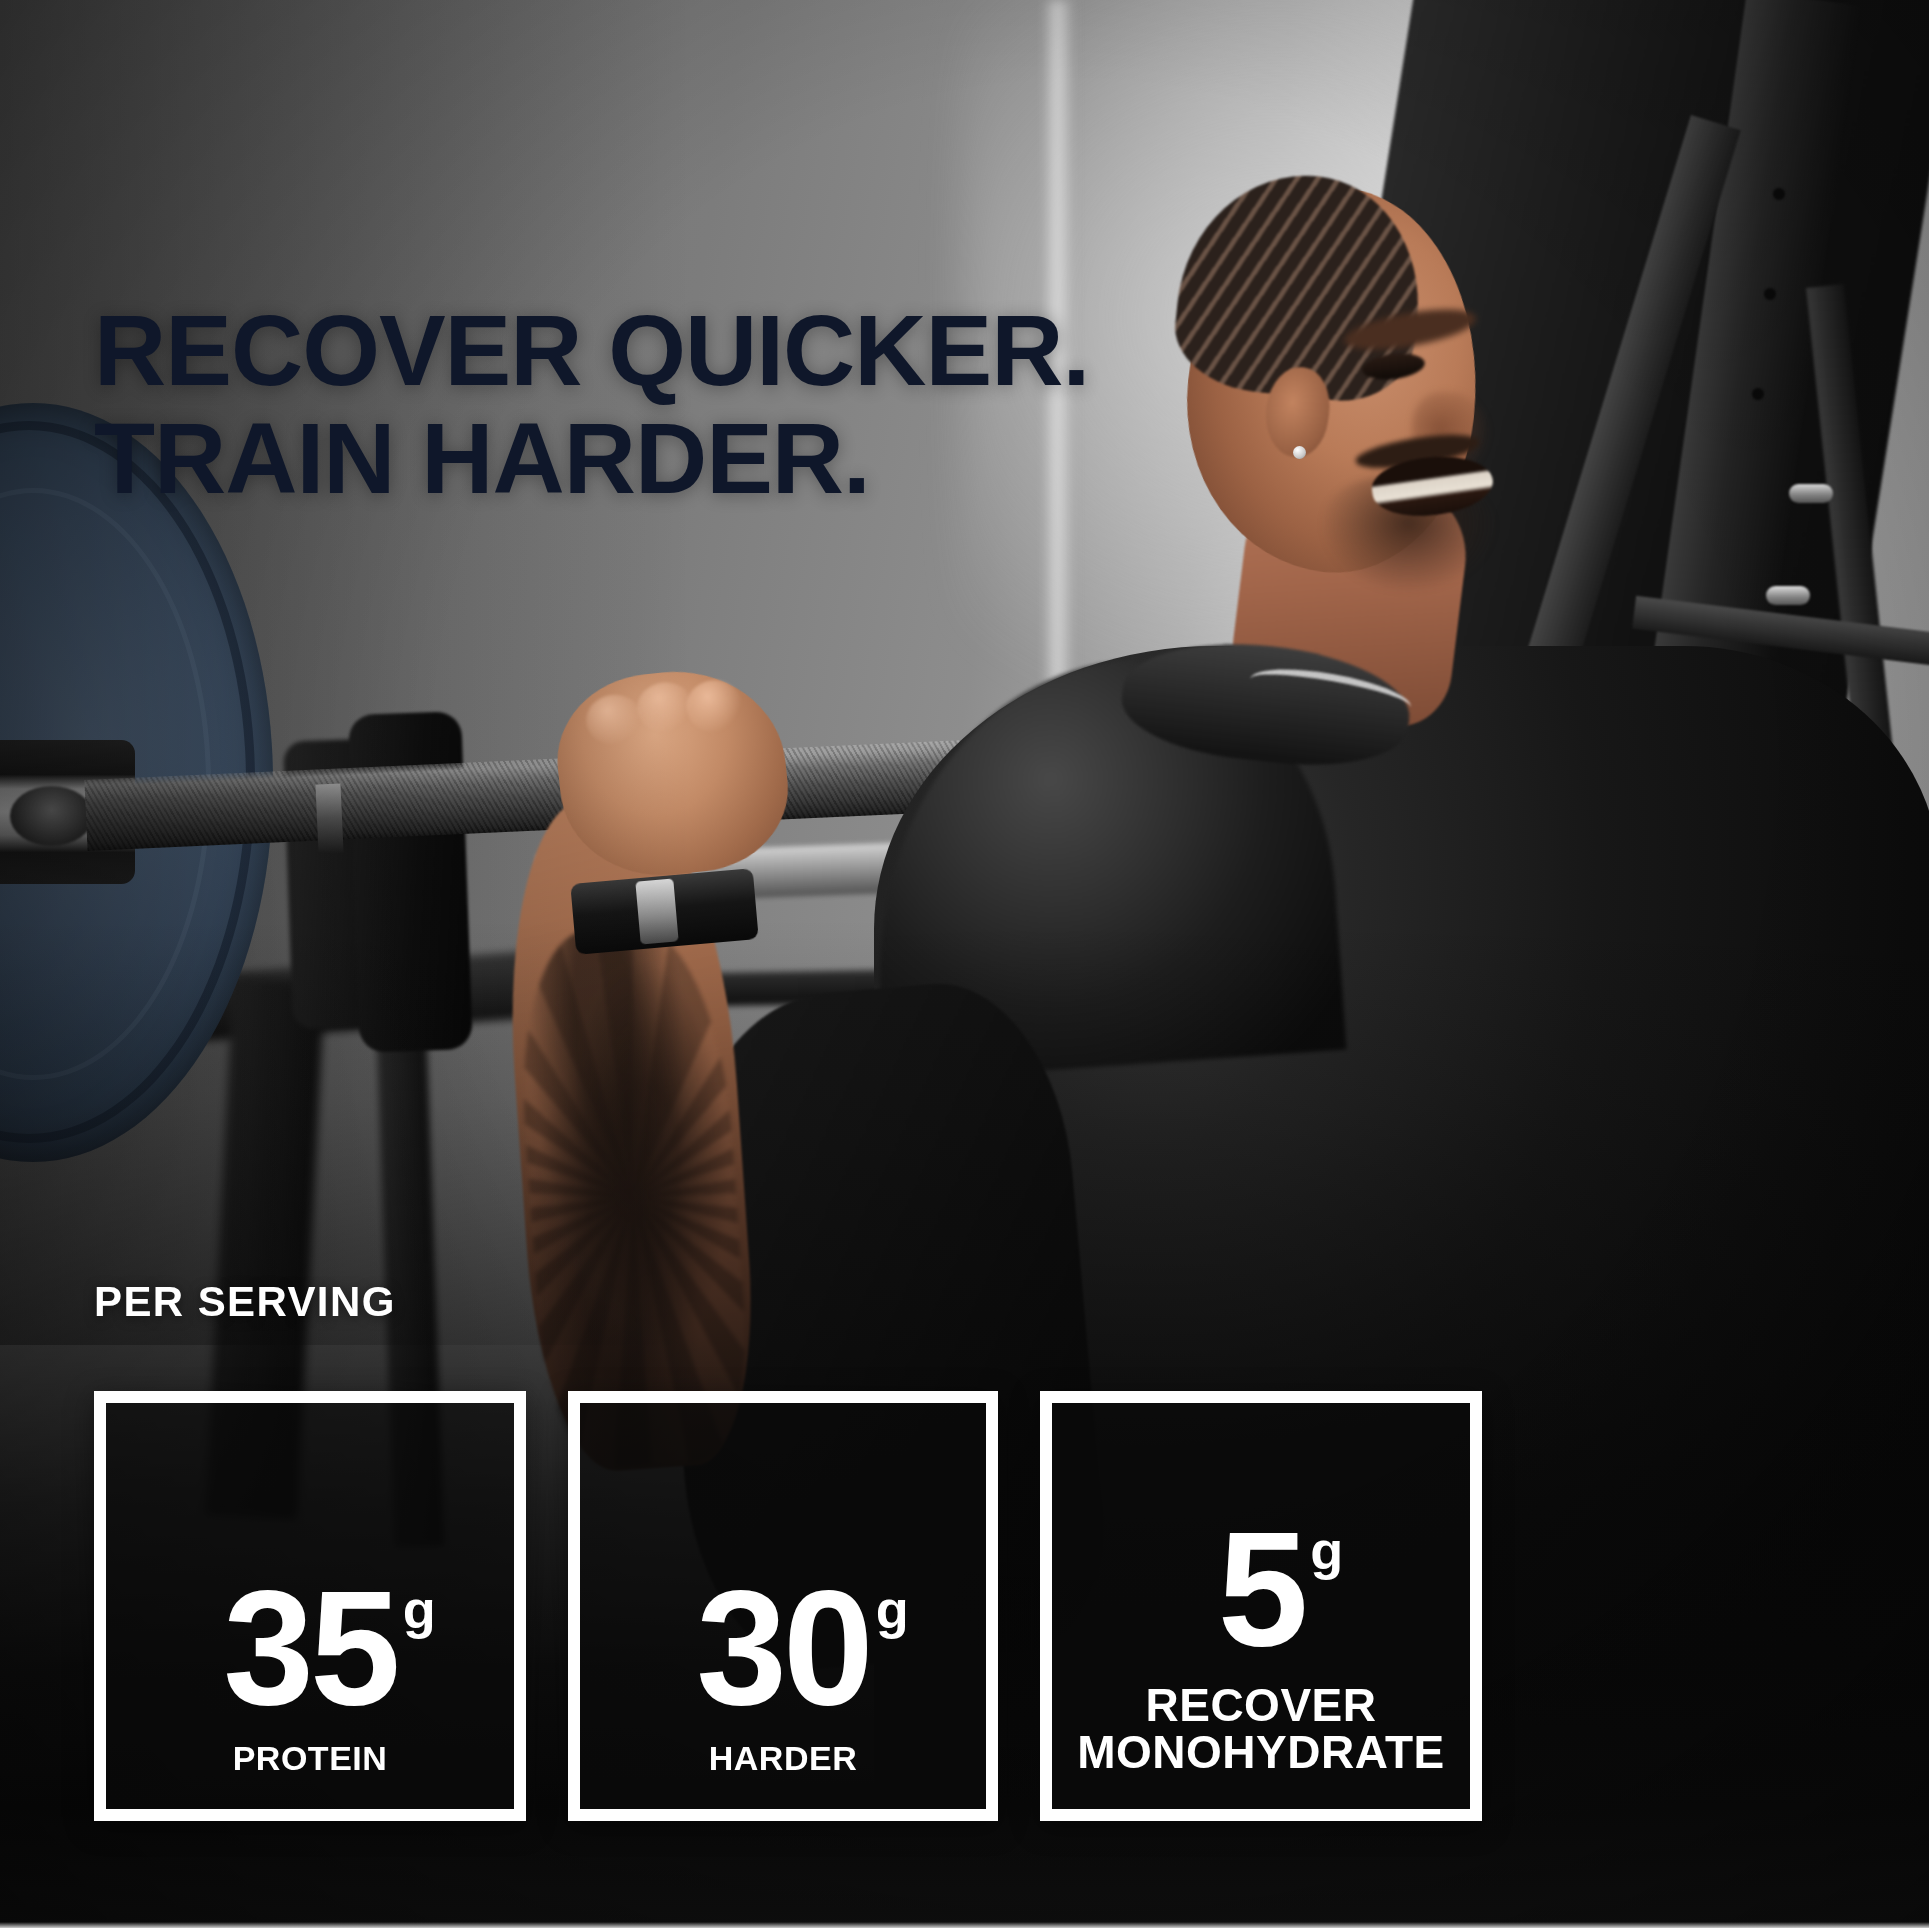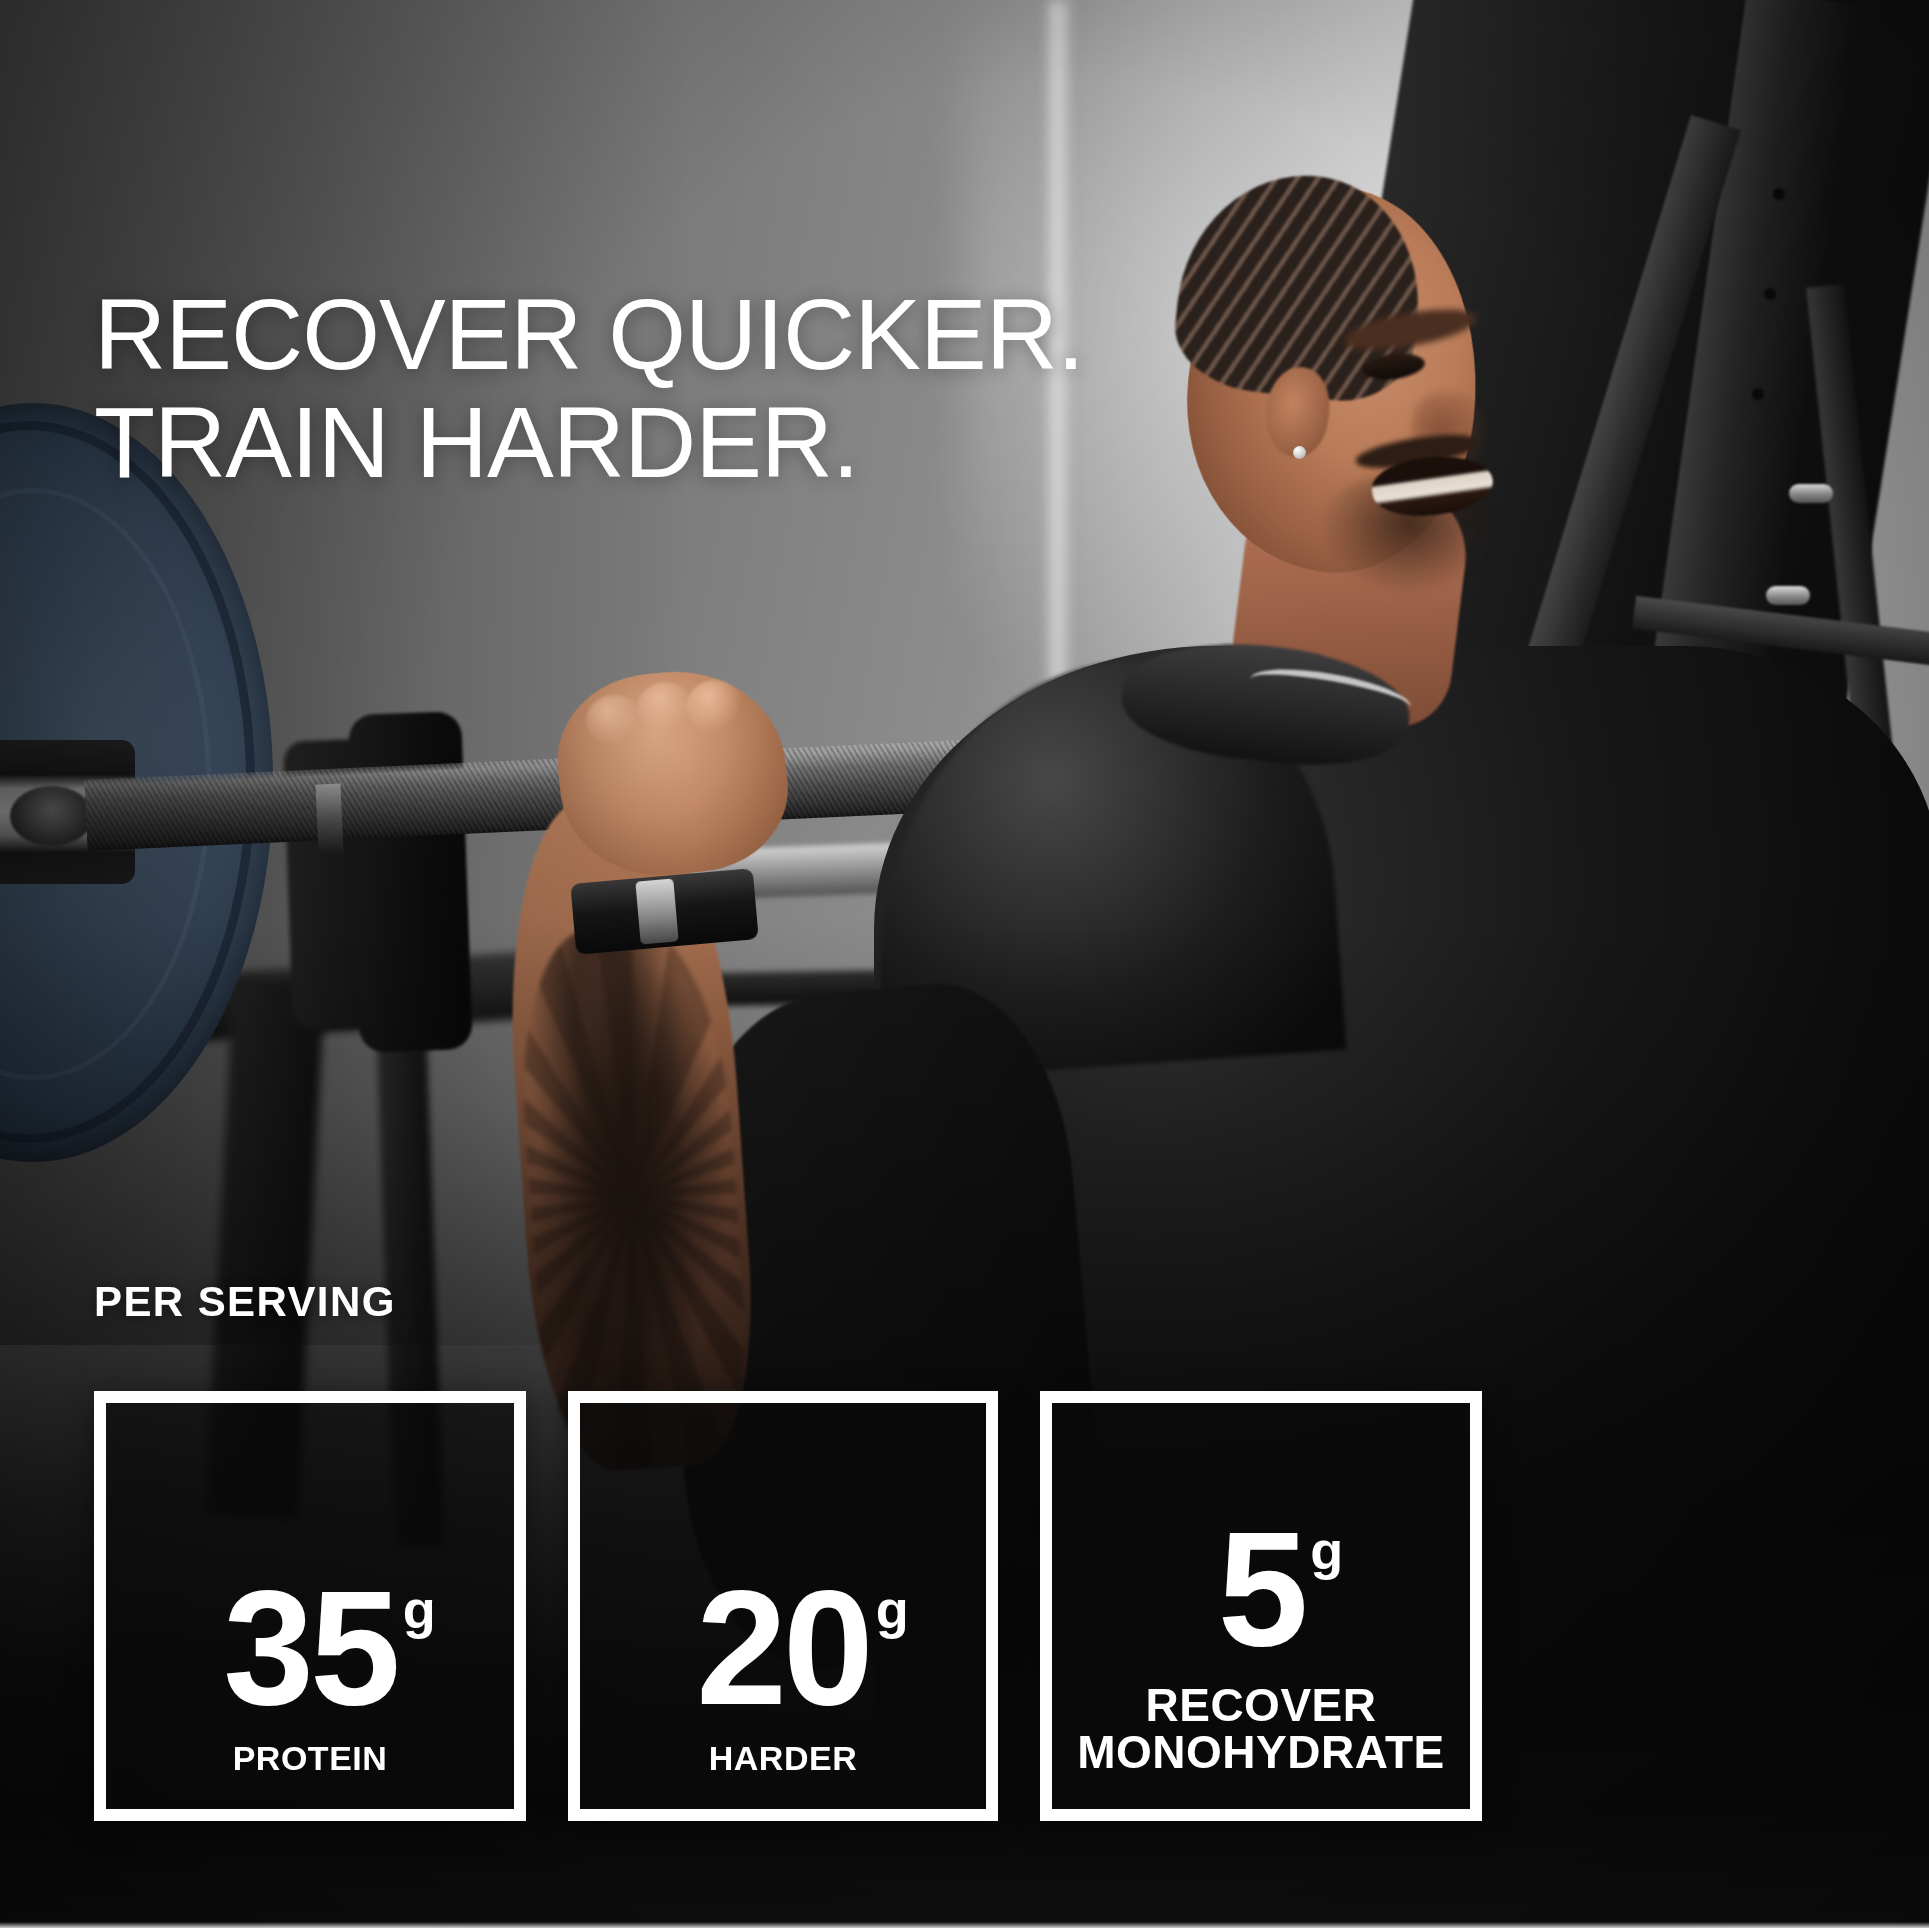--- a/index.html
+++ b/index.html
@@ -357,24 +357,24 @@
   }
   #bottom-edge {
     left:0; right:0; bottom:0; height:5.8px;
     background:linear-gradient(180deg, rgba(230,230,230,.0), rgba(240,240,240,.85));
   }
 
   
   #content { position:absolute; inset:0; }
 
   #headline {
-    position:absolute; left:94px; top:280px; width:1249px;
-    color:#ffffff;
+    position:absolute; left:94px; top:296px; width:1249px;
+    color:#0f172a;
     font-size:100px; line-height:1.08;
-    font-weight:400; letter-spacing:-1px;
+    font-weight:700; letter-spacing:-1px;
     text-shadow:0 1.9px 17.3px rgba(0,0,0,.32);
   }
   #headline .hl-line { display:block; white-space:nowrap; }
 
   #subhead {
     position:absolute; left:94px; top:546px;
     color:#fff; font-size:54px; font-weight:400; letter-spacing:0px;
     text-shadow:0 1.9px 13.4px rgba(0,0,0,.34);
   }
 
@@ -514,21 +514,21 @@
       <div class="stat-box w1">
         <div class="stat-value">
           <span class="stat-number">35</span>
           <span class="stat-unit">g</span>
         </div>
         <div class="stat-label">PROTEIN</div>
       </div>
 
       <div class="stat-box w2">
         <div class="stat-value">
-          <span class="stat-number">20</span>
+          <span class="stat-number">30</span>
           <span class="stat-unit">g</span>
         </div>
         <div class="stat-label">HARDER</div>
       </div>
 
       <div class="stat-box w3">
         <div class="stat-value">
           <span class="stat-number">5</span>
           <span class="stat-unit">g</span>
         </div>

